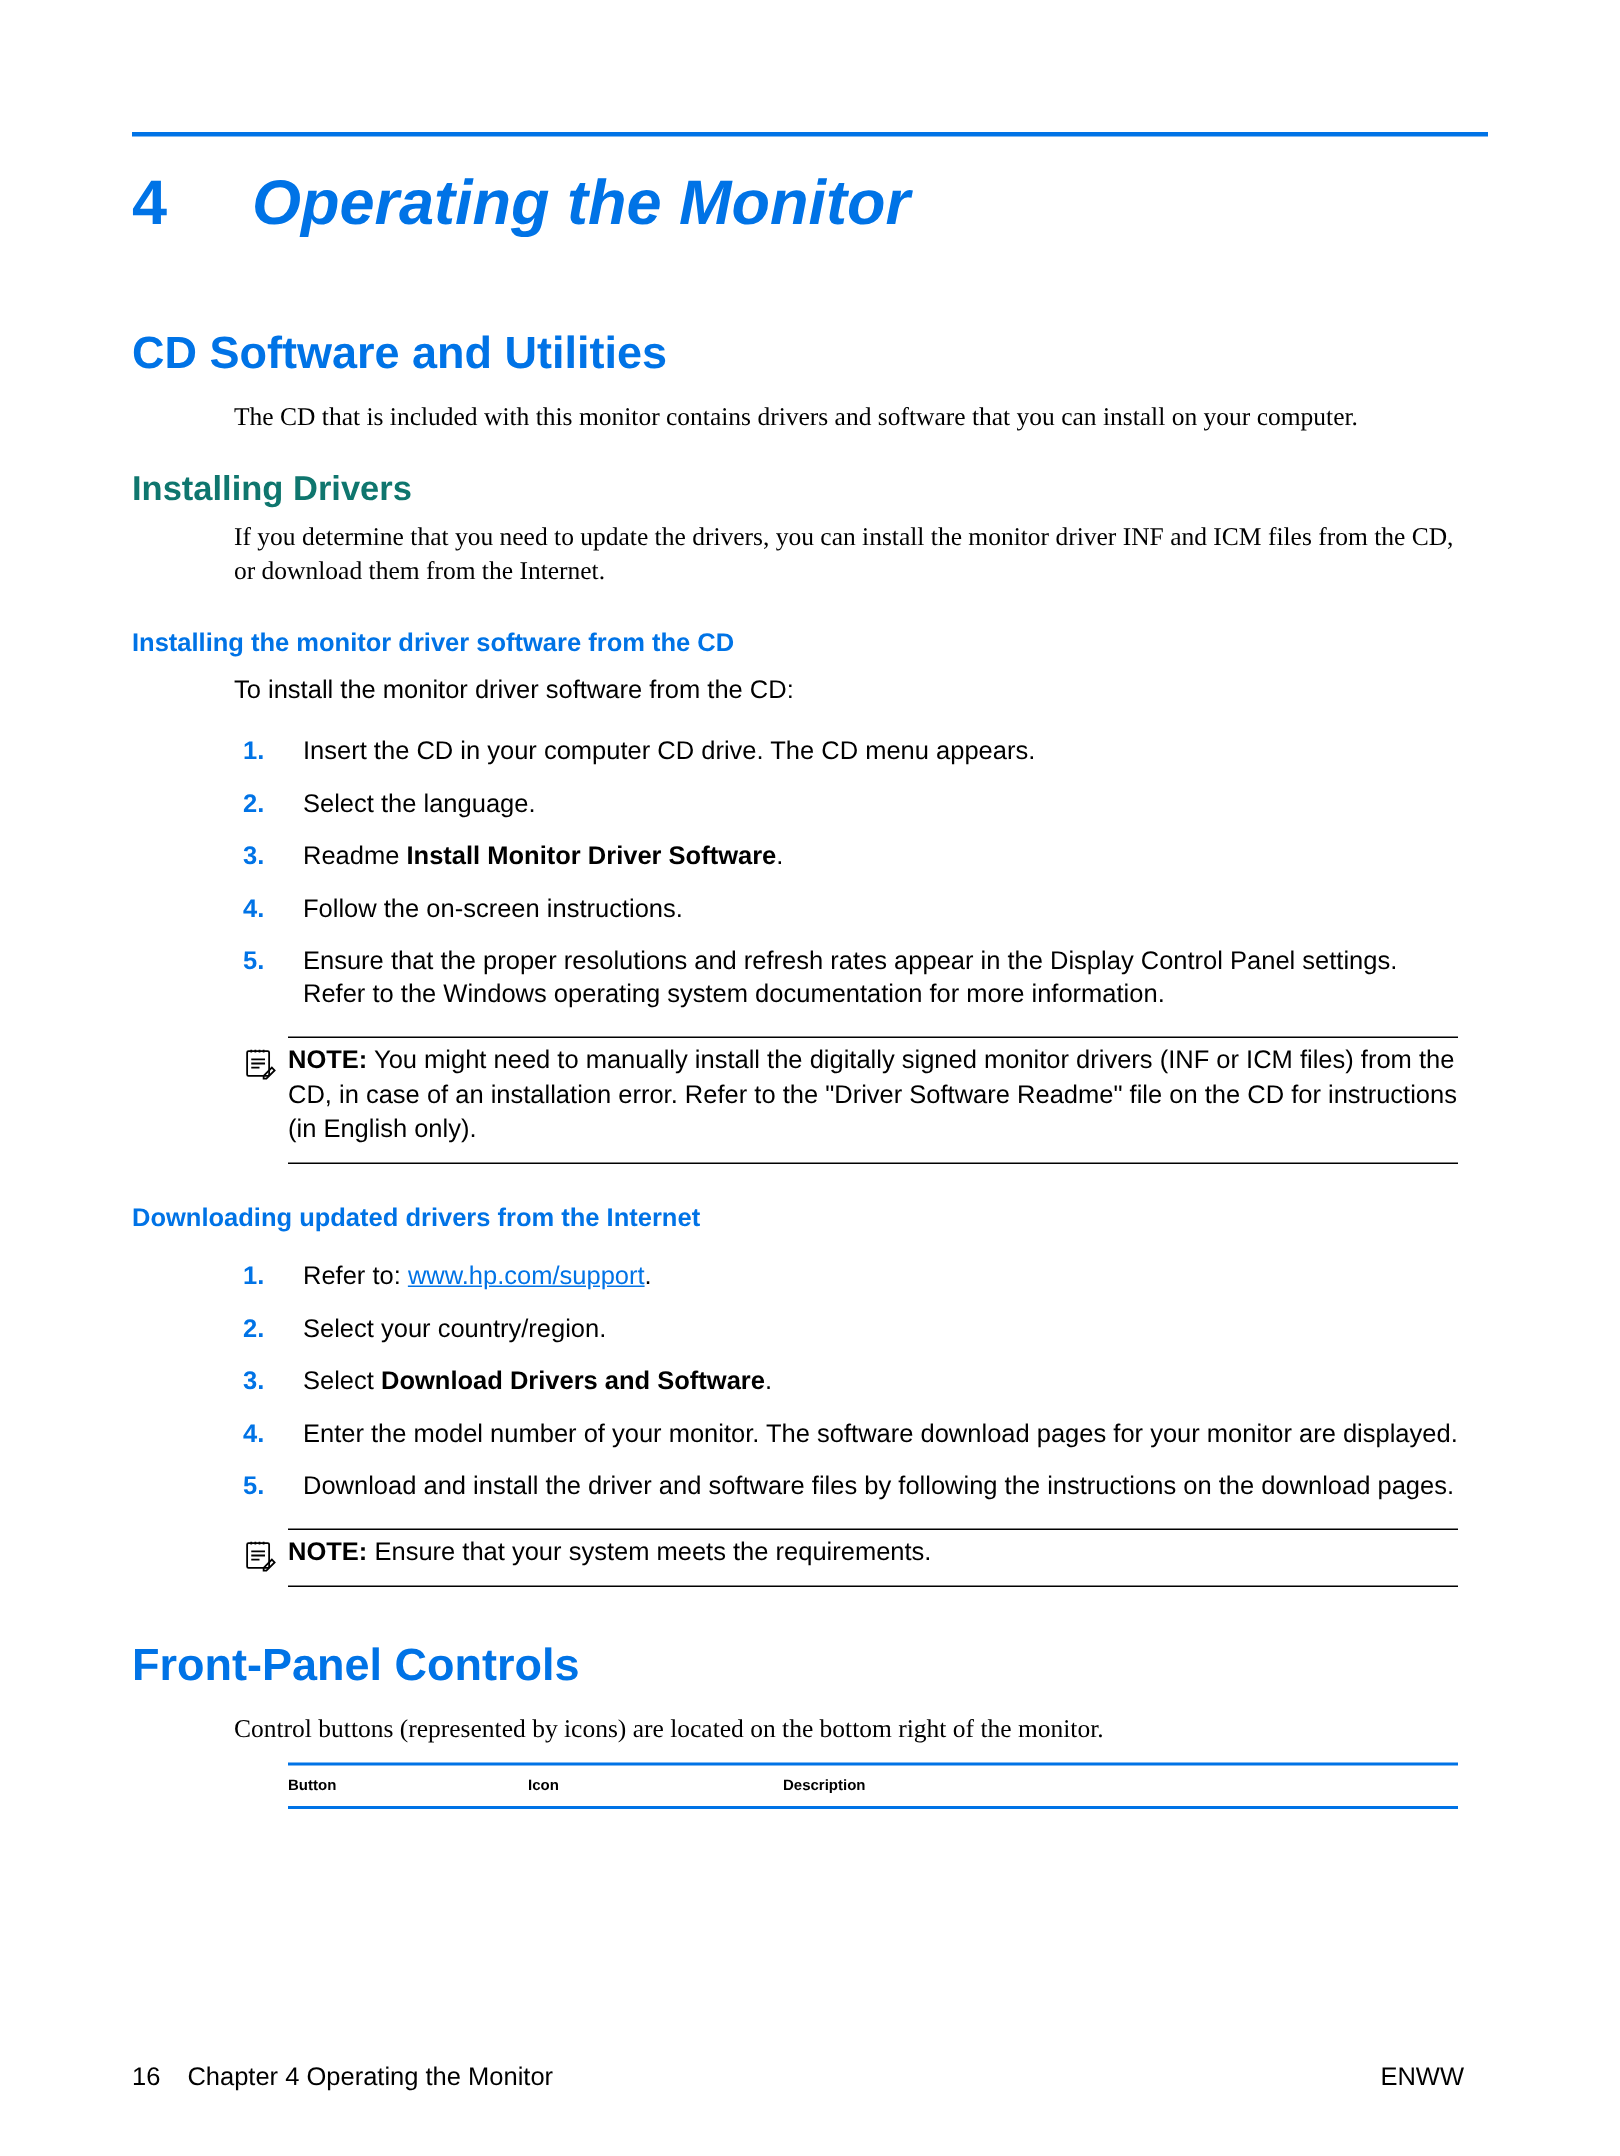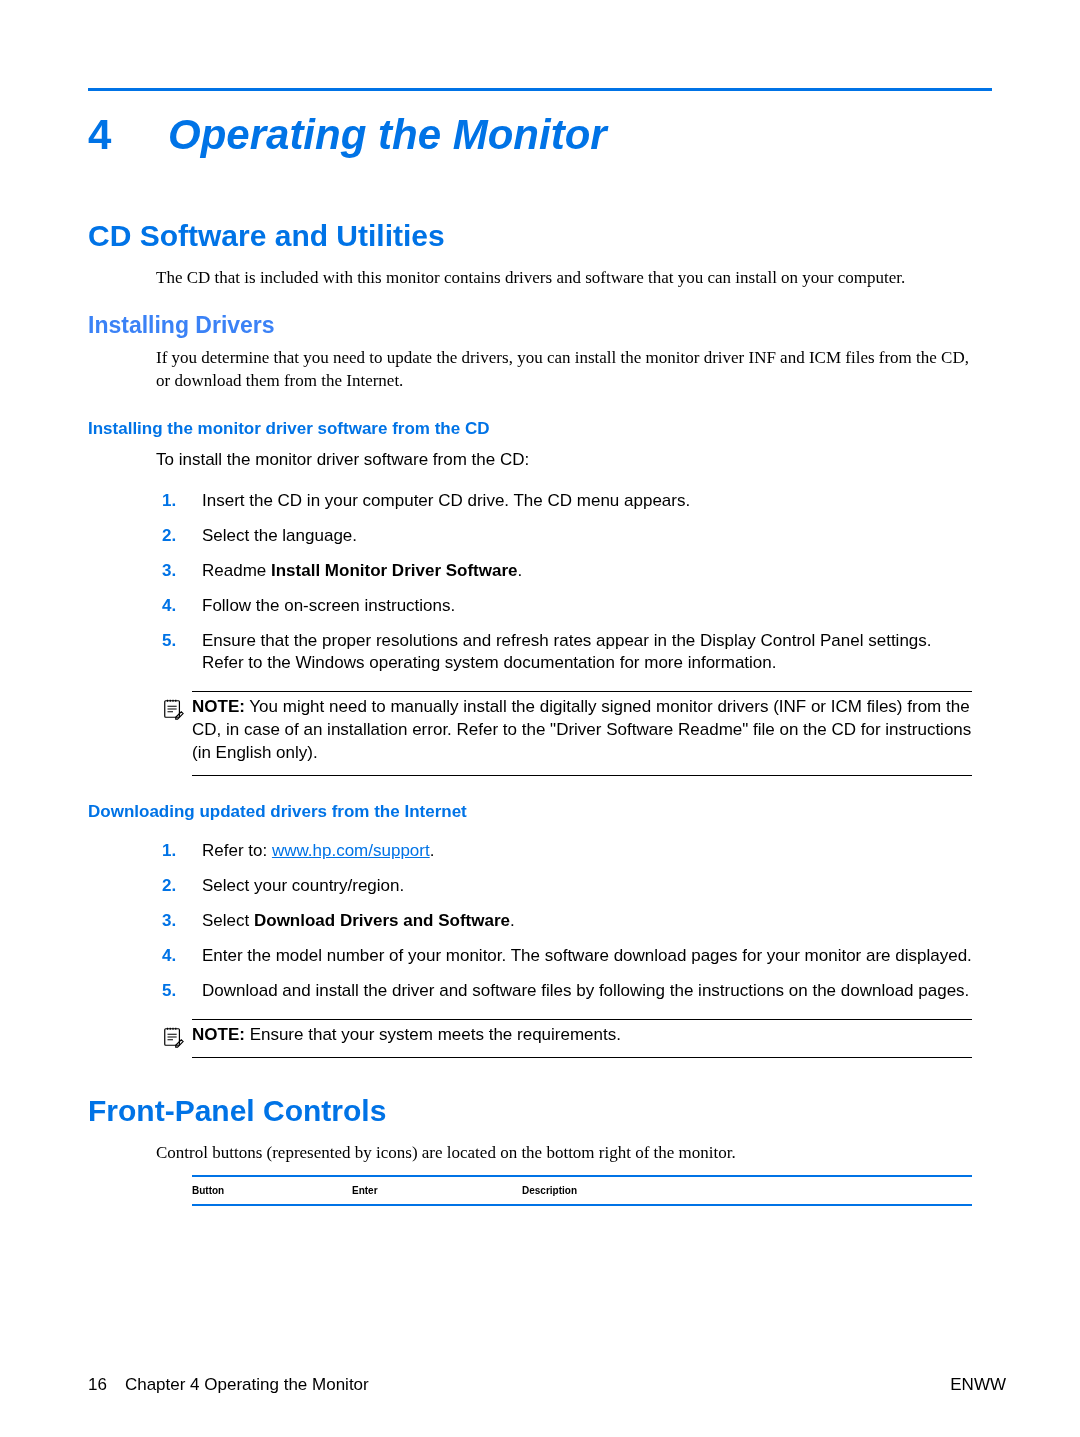--- a/index.html
+++ b/index.html
@@ -38,21 +38,21 @@
     font-weight: 700;
     font-style: italic;
   }
   .h1 {
     color: #0073e6;
     font-size: 30px;
     font-weight: 700;
     margin: 36px 0 14px 0;
   }
   .h2 {
-    color: #3b82f6;
+    color: #0f766e;
     font-size: 23px;
     font-weight: 700;
     margin: 22px 0 0 0;
   }
   .h3 {
     color: #0073e6;
     font-size: 17px;
     font-weight: 700;
     margin: 26px 0 10px 0;
   }
@@ -118,21 +118,21 @@
     font-weight: 700;
     align-items: flex-end;
   }
   .col-button { width: 160px; }
   .col-icon   { width: 170px; }
   .col-desc   { flex: 1; }
 
   .footer {
     position: absolute;
     left: 88px;
-    right: 74px;
+    right: 104px;
     bottom: 42px;
     display: flex;
     justify-content: space-between;
     font-size: 17px;
   }
   .footer-left { display: flex; }
   .footer-pagenum { margin-right: 18px; }
   .note-svg-stroke { stroke:#000; stroke-width:1.3; fill:none; }
 </style>
 </head>
@@ -207,21 +207,21 @@
     <span> </span>
     <span>Ensure that your system meets the requirements.</span>
   </div>
 
   <div class="h1">Front-Panel Controls</div>
   <div class="body-text indent1">Control buttons (represented by icons) are located on the bottom right of the monitor.</div>
 
   <div class="table-wrap">
     <div class="table-head">
       <div class="col-button">Button</div>
-      <div class="col-icon">Enter</div>
+      <div class="col-icon">Icon</div>
       <div class="col-desc">Description</div>
     </div>
   </div>
 
   <div class="footer">
     <div class="footer-left">
       <span class="footer-pagenum">16</span>
       <span>Chapter 4   Operating the Monitor</span>
     </div>
     <div>ENWW</div>

